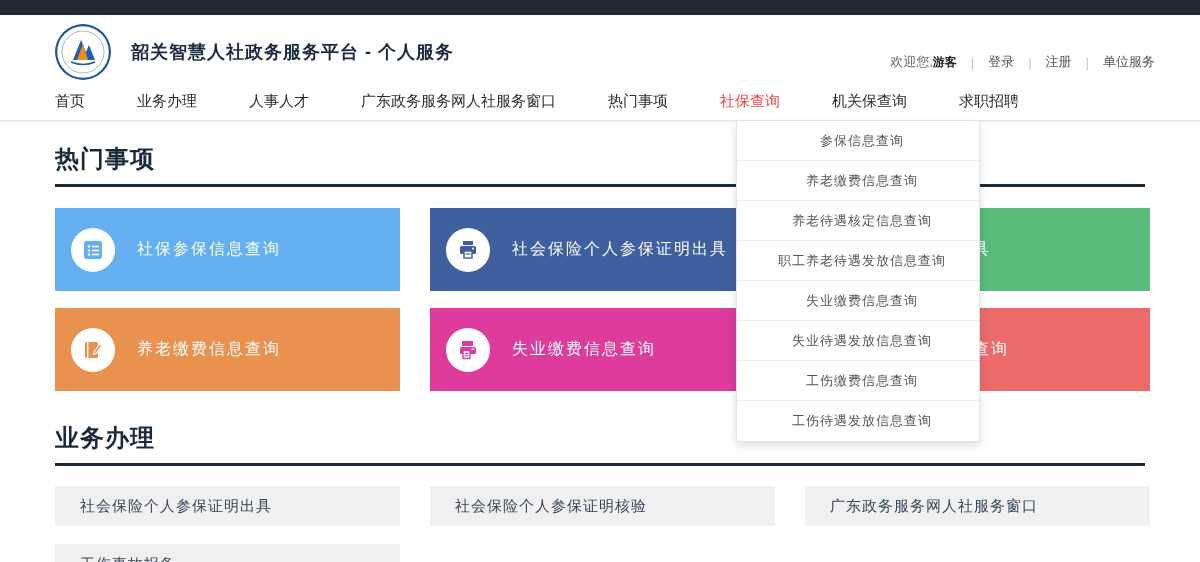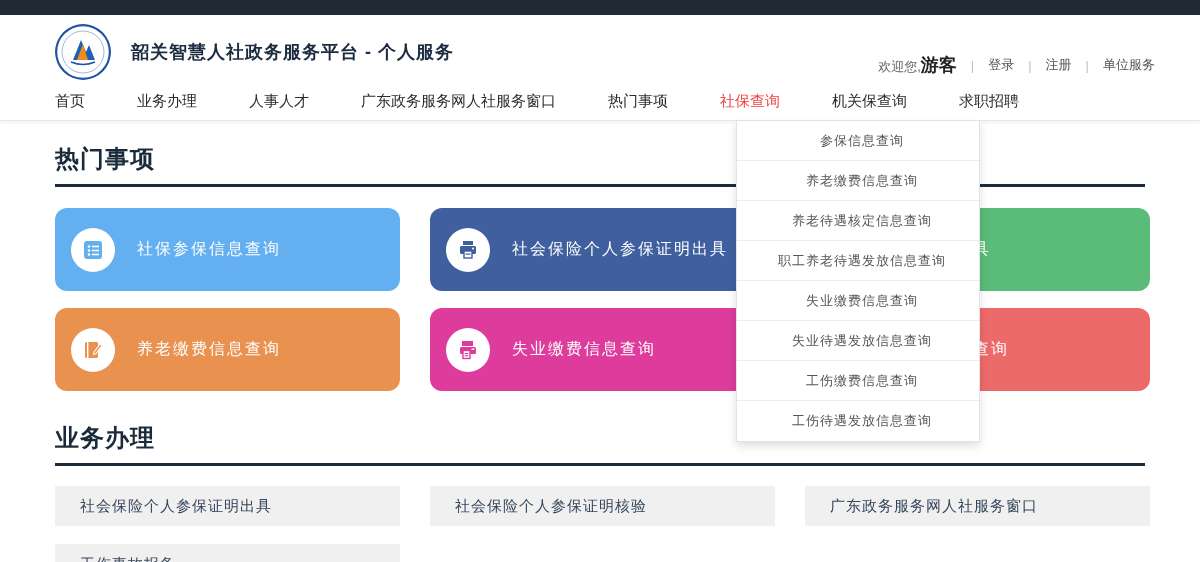--- a/index.html
+++ b/index.html
@@ -9,40 +9,40 @@
   
   .topbar { height:15px; background:#222a35; }
 
   
   .header { height:73px; background:#fff; display:flex; align-items:center;
             padding:0 45px 0 55px; position:relative; }
   .logo { width:56px; height:56px; border-radius:50%; flex:0 0 auto; cursor:pointer; }
   .site-title { margin-left:20px; font-size:18px; font-weight:bold; color:#1c2b40; letter-spacing:1px; }
   .user-area { position:absolute; right:45px; top:38px; font-size:13px; color:#666;
                display:flex; align-items:center; gap:14px; }
-  .user-area .guest { font-weight:bold; color:#222; font-size:18px; }
+  .user-area .guest { font-weight:bold; color:#222; font-size:12px; }
   .user-area .sep { color:#c0c0c0; }
   .user-area .ulink { color:#555; cursor:pointer; text-decoration:none; }
 
   
   .nav { height:33px; background:#fff; border-bottom:1px solid #e6e6e6;
          box-shadow:0 2px 3px rgba(0,0,0,0.05); display:flex; align-items:flex-start;
          padding:2px 0 0 55px; gap:52px; position:relative; z-index:5; }
   .nav-item { font-size:15px; color:#2b2b2b; cursor:pointer; white-space:nowrap; line-height:22px; }
   .nav-item.active { color:#ef4444; }
 
   
   .main { padding:22px 55px 0 55px; }
   .section-title { font-size:24px; font-weight:bold; color:#1b2a3a; letter-spacing:1px;
                    padding-bottom:9px; border-bottom:3px solid #1c2b3b; }
   .section-title.business { margin-top:31px; }
 
   .hot-grid { margin-top:21px; display:grid; grid-template-columns:345px 345px 345px;
               column-gap:30px; row-gap:17px; }
-  .hot-card { position:relative; height:83px; border-radius:12px; display:flex;
+  .hot-card { position:relative; height:83px; border-radius:0; display:flex;
               align-items:center; padding-left:16px; cursor:pointer; overflow:hidden; }
   .icon-circle { width:44px; height:44px; border-radius:50%; background:#fff;
                  display:flex; align-items:center; justify-content:center; flex:0 0 auto; }
   .hot-label { color:#fff; font-size:16px; margin-left:22px; letter-spacing:2px; white-space:nowrap; }
   .hot-card.partial .hot-label { position:absolute; left:168px; margin-left:0; }
 
   .biz-grid { margin-top:20px; display:grid; grid-template-columns:345px 345px 345px;
               column-gap:30px; row-gap:18px; }
   .biz-card { height:40px; background:#f0f0f0; display:flex; align-items:center;
               padding-left:25px; font-size:15px; color:#35465a; letter-spacing:1px; cursor:pointer; }

